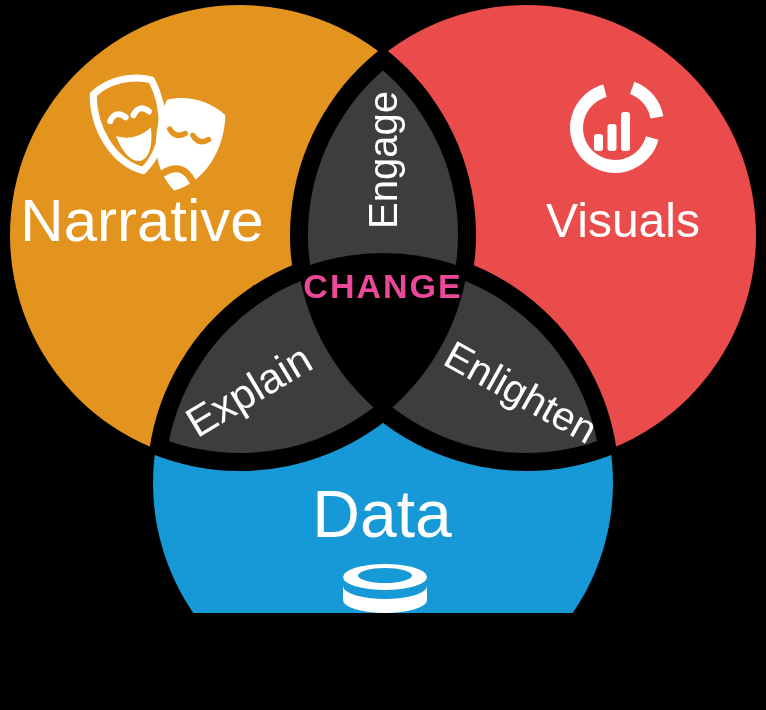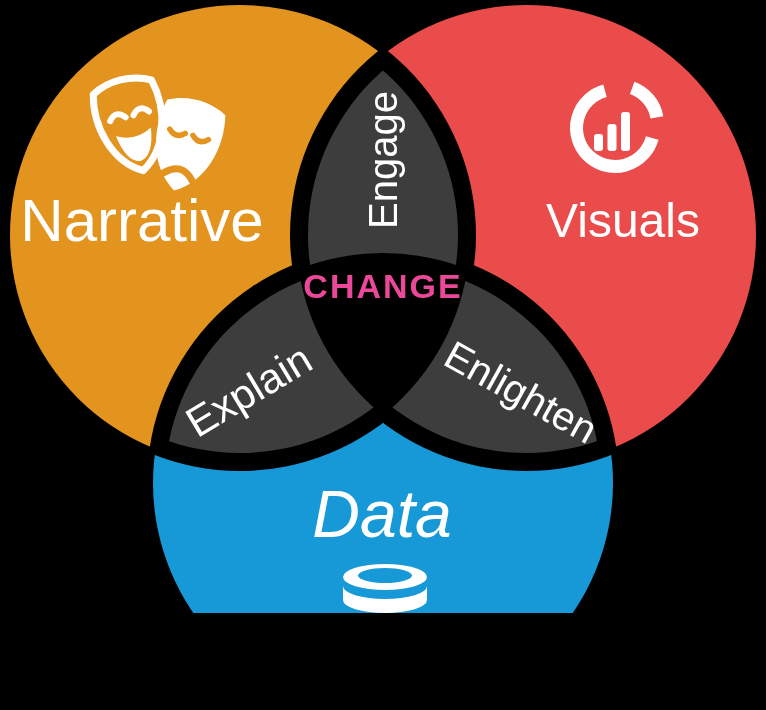--- a/index.html
+++ b/index.html
@@ -14,21 +14,21 @@
   .lbl{
     position:absolute;
     transform:translate(-50%,-50%);
     white-space:nowrap;
     color:#fff;
     line-height:1;
     user-select:none;
   }
   .lbl-narrative{left:142px;top:221px;font-size:60px;}
   .lbl-visuals{left:623px;top:221px;font-size:48px;}
-  .lbl-data{left:382px;top:514px;font-size:66px;font-style:italic;}
+  .lbl-data{left:382px;top:514px;font-size:66px;}
   .lbl-engage{left:383px;top:160px;font-size:40px;transform:translate(-50%,-50%) rotate(-90deg);}
   .lbl-explain{left:249px;top:391px;font-size:42px;transform:translate(-50%,-50%) rotate(-31deg);}
   .lbl-enlighten{left:521px;top:392px;font-size:40px;transform:translate(-50%,-50%) rotate(29deg);}
   .lbl-change{
     left:383px;top:286px;
     font-size:34px;font-weight:bold;letter-spacing:2px;
     color:#ec4899;
   }
 </style>
 </head>

